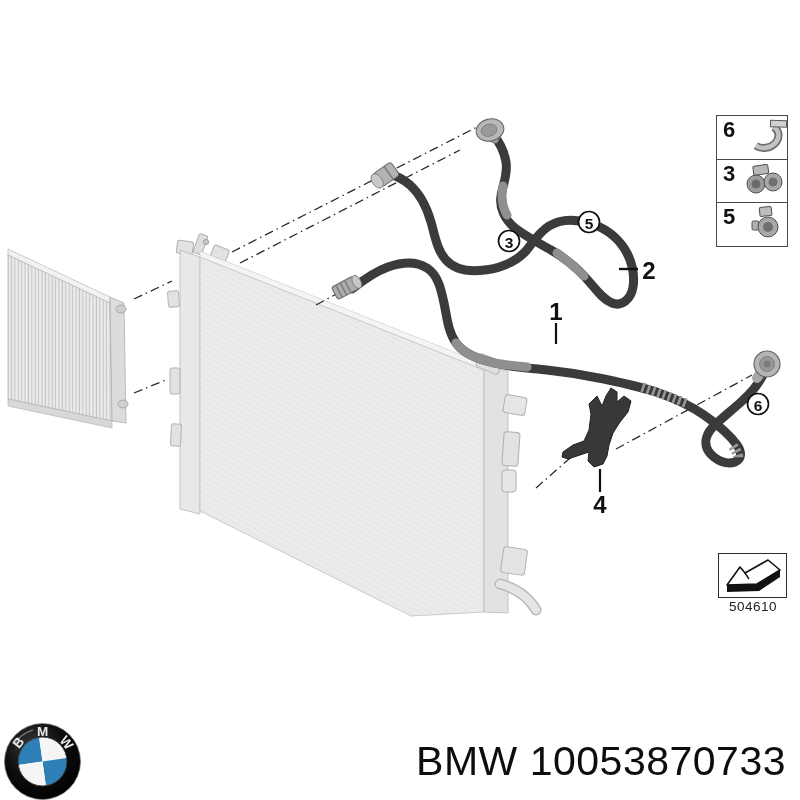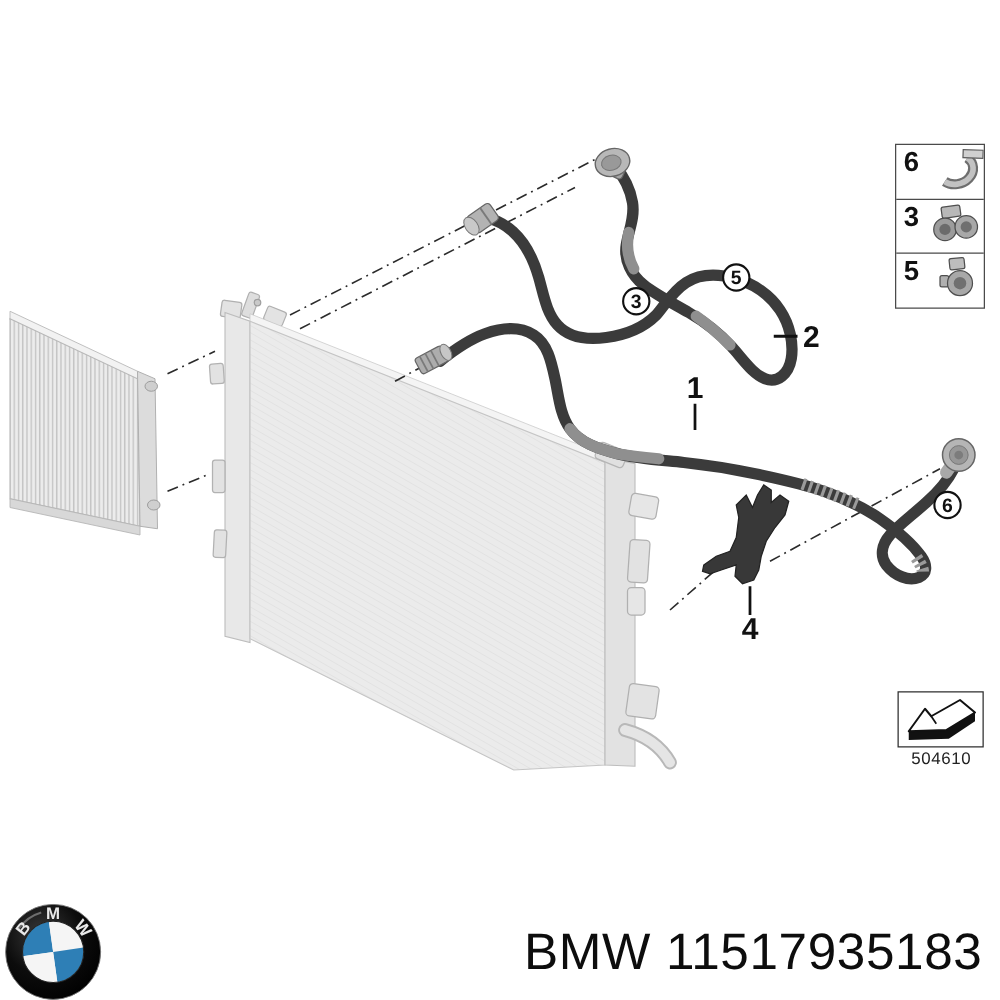--- a/index.html
+++ b/index.html
@@ -275,16 +275,16 @@
         <path d="M 39.5,38.5 L 39.5,14 A 24.5,24.5 0 0 1 64,38.5 Z" fill="#f5f5f5"></path>
         <path d="M 39.5,38.5 L 64,38.5 A 24.5,24.5 0 0 1 39.5,63 Z" fill="#2e7fb6"></path>
         <path d="M 39.5,38.5 L 39.5,63 A 24.5,24.5 0 0 1 15,38.5 Z" fill="#f5f5f5"></path>
       </g>
       <circle cx="39.5" cy="38.5" r="24.5" fill="none" stroke="#222" stroke-width="0.9"></circle>
       <path d="M 12,20 A 33,33 0 0 1 30,7" fill="none" stroke="#ffffff" stroke-opacity="0.35" stroke-width="1.6"></path>
       <text x="39.5" y="12.5" text-anchor="middle" font-size="13.5" font-weight="700" fill="#e9e9e9" transform="rotate(-52 39.5 38.5)">B</text>
       <text x="39.5" y="12.5" text-anchor="middle" font-size="13.5" font-weight="700" fill="#e9e9e9">M</text>
       <text x="39.5" y="12.5" text-anchor="middle" font-size="13.5" font-weight="700" fill="#e9e9e9" transform="rotate(52 39.5 38.5)">W</text>
     </svg>
-    <div class="partnum">BMW 11517935183</div>
+    <div class="partnum">BMW 10053870733</div>
   </div>
 
 </div>
 
 </body></html>

